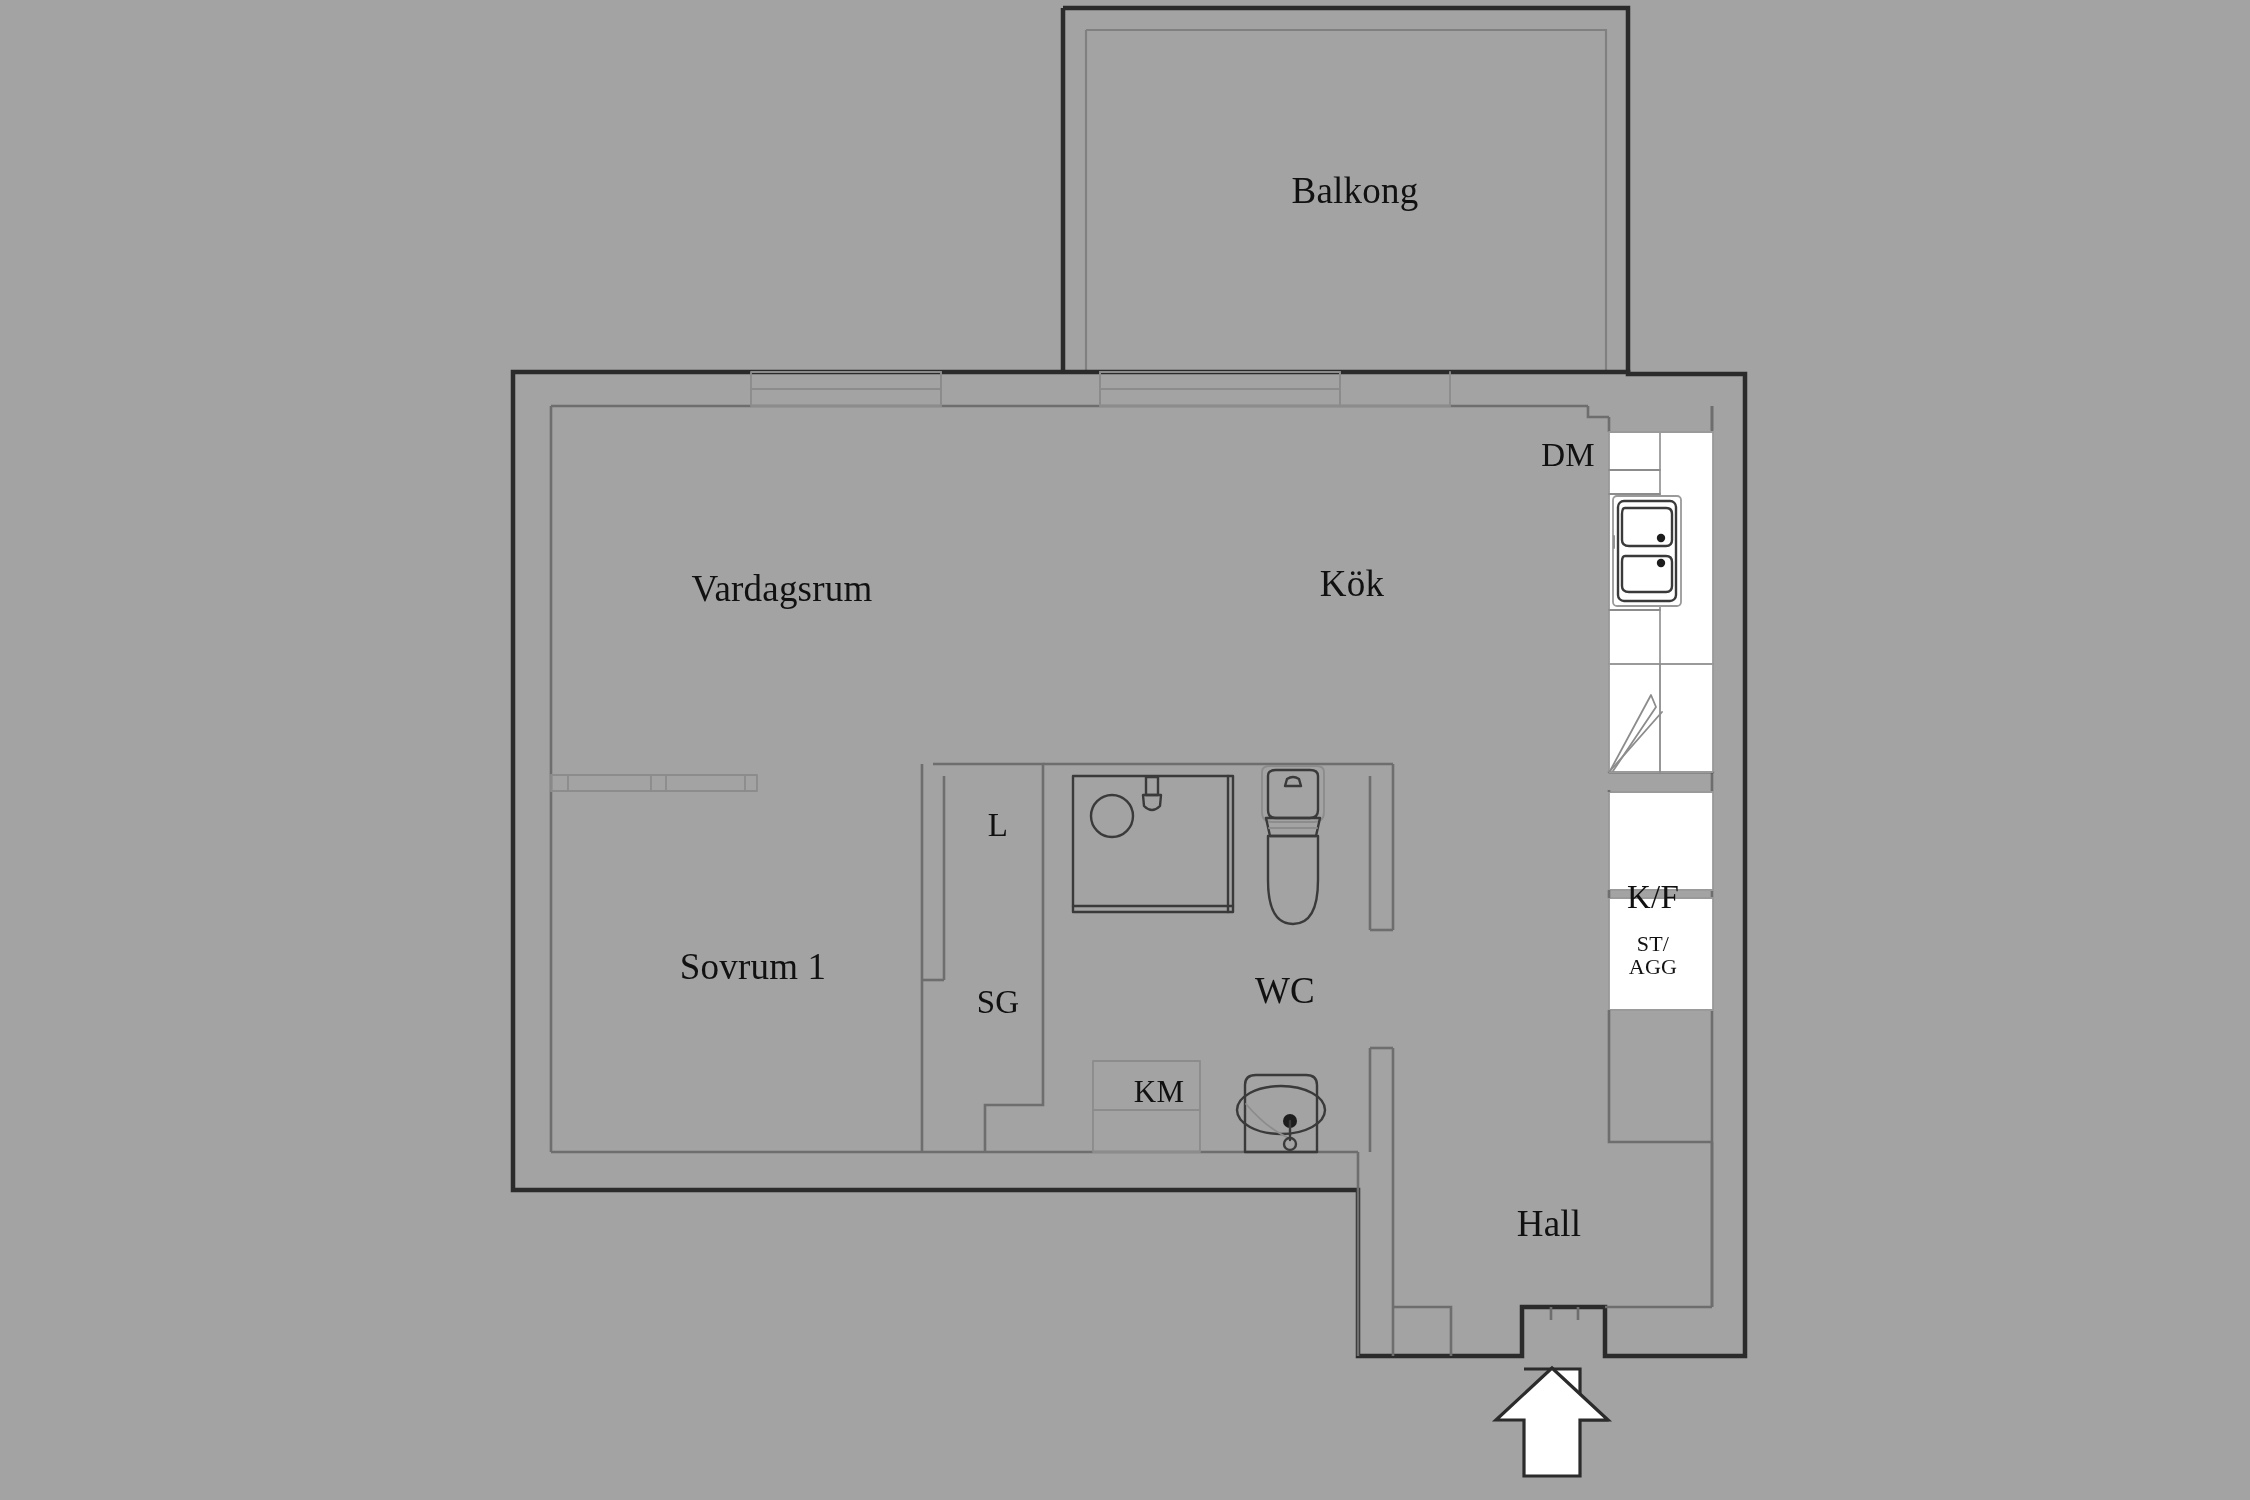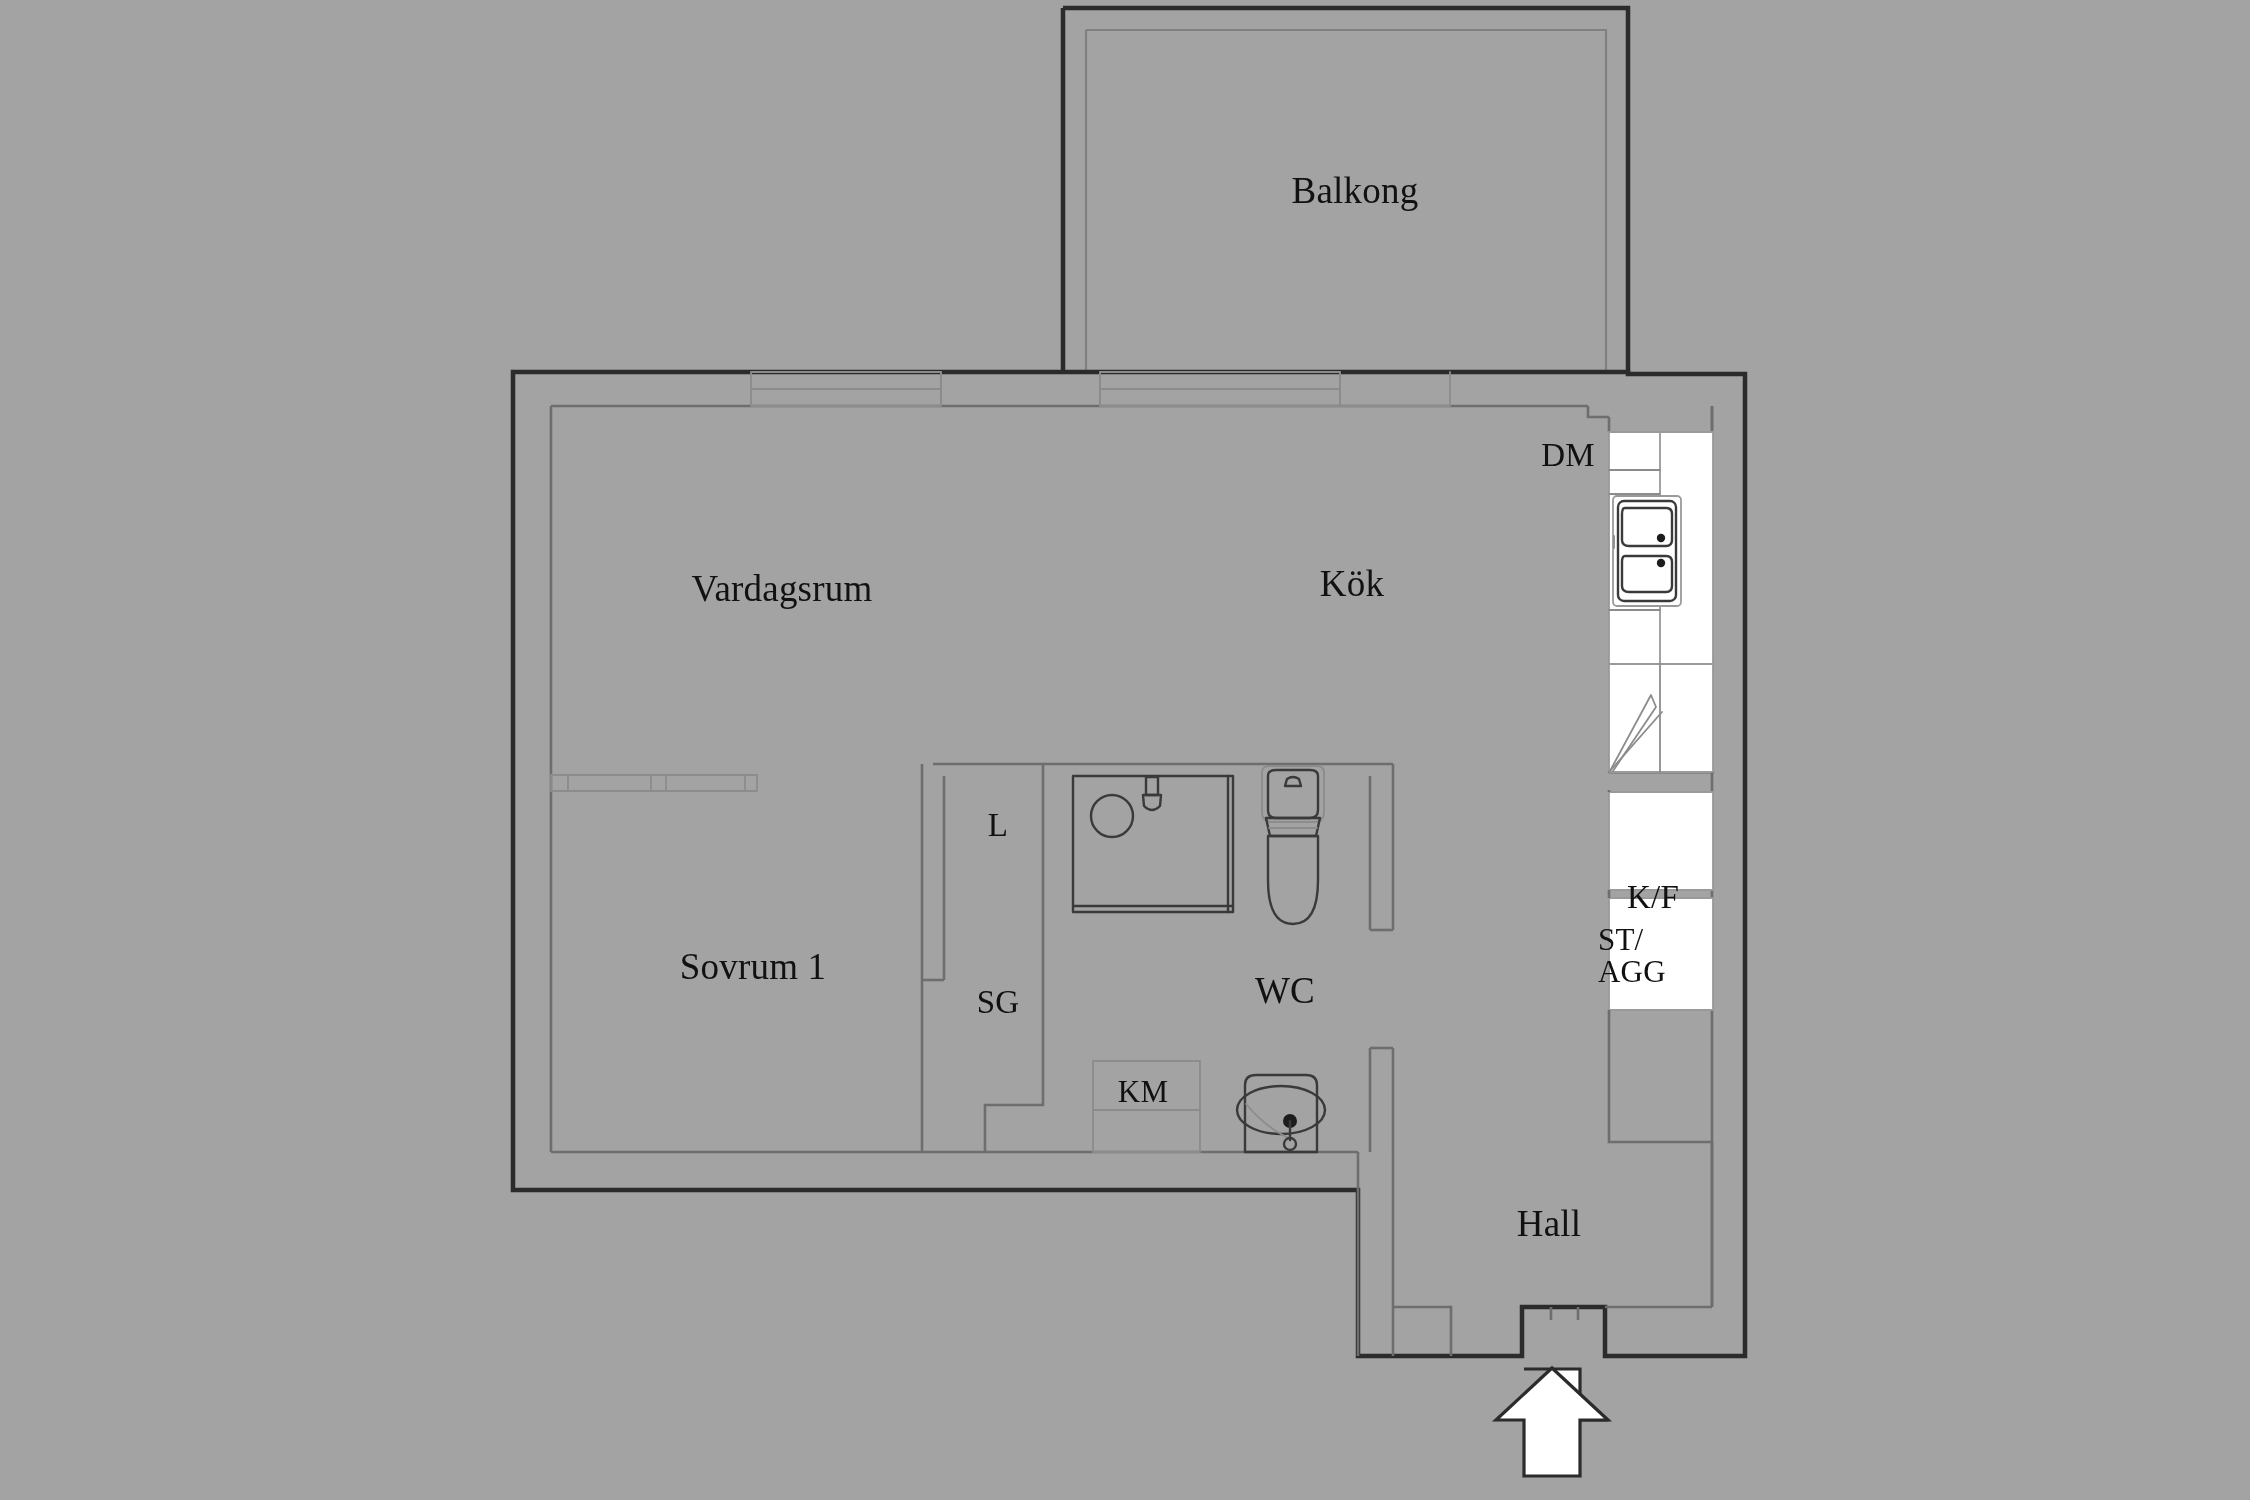--- a/index.html
+++ b/index.html
@@ -42,22 +42,22 @@
     position: absolute;
     color: #111111;
     font-family: "Liberation Serif", "DejaVu Serif", serif;
     white-space: nowrap;
     transform: translate(-50%, -50%);
     letter-spacing: 0.2px;
     user-select: none;
   }
   .lbl-room    { font-size: 37px; }
   .lbl-small   { font-size: 33px; }
-  .lbl-tiny    { font-size: 31px; }
-  .lbl-stack   { font-size: 31px; line-height: 1.04; text-align: left; white-space: normal; }
+  .lbl-tiny    { font-size: 31px; margin-left: 16px; }
+  .lbl-stack   { font-size: 22px; line-height: 1.04; text-align: center; white-space: normal; }
 </style>
 </head>
 <body>
 
 <div id="plan-root">
 
   <svg class="plan-svg" viewBox="0 0 2250 1500" preserveAspectRatio="none">
 
     <g>
 

